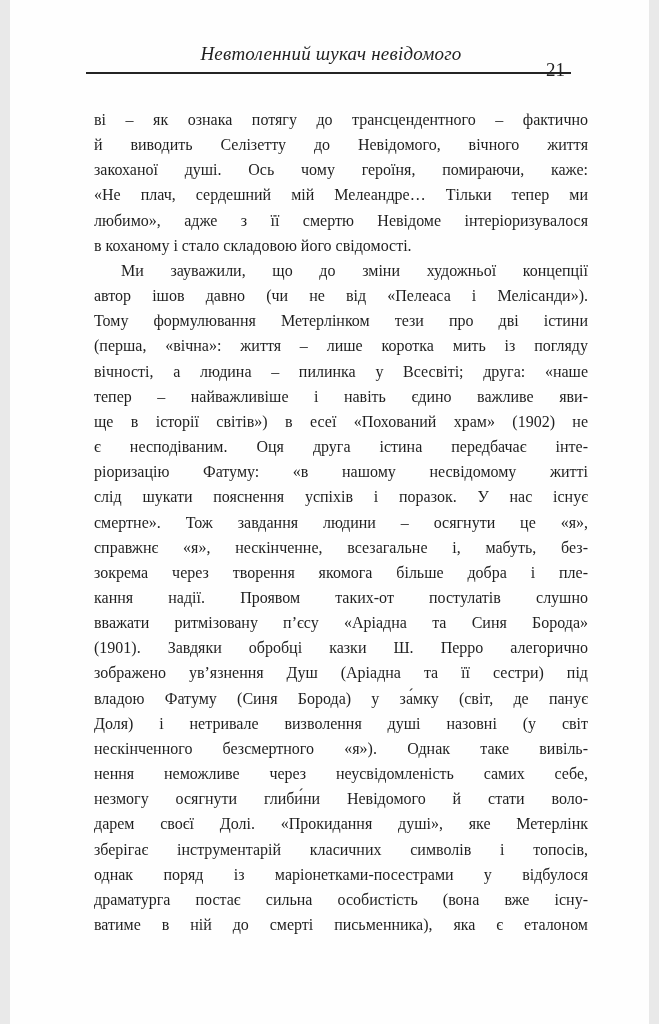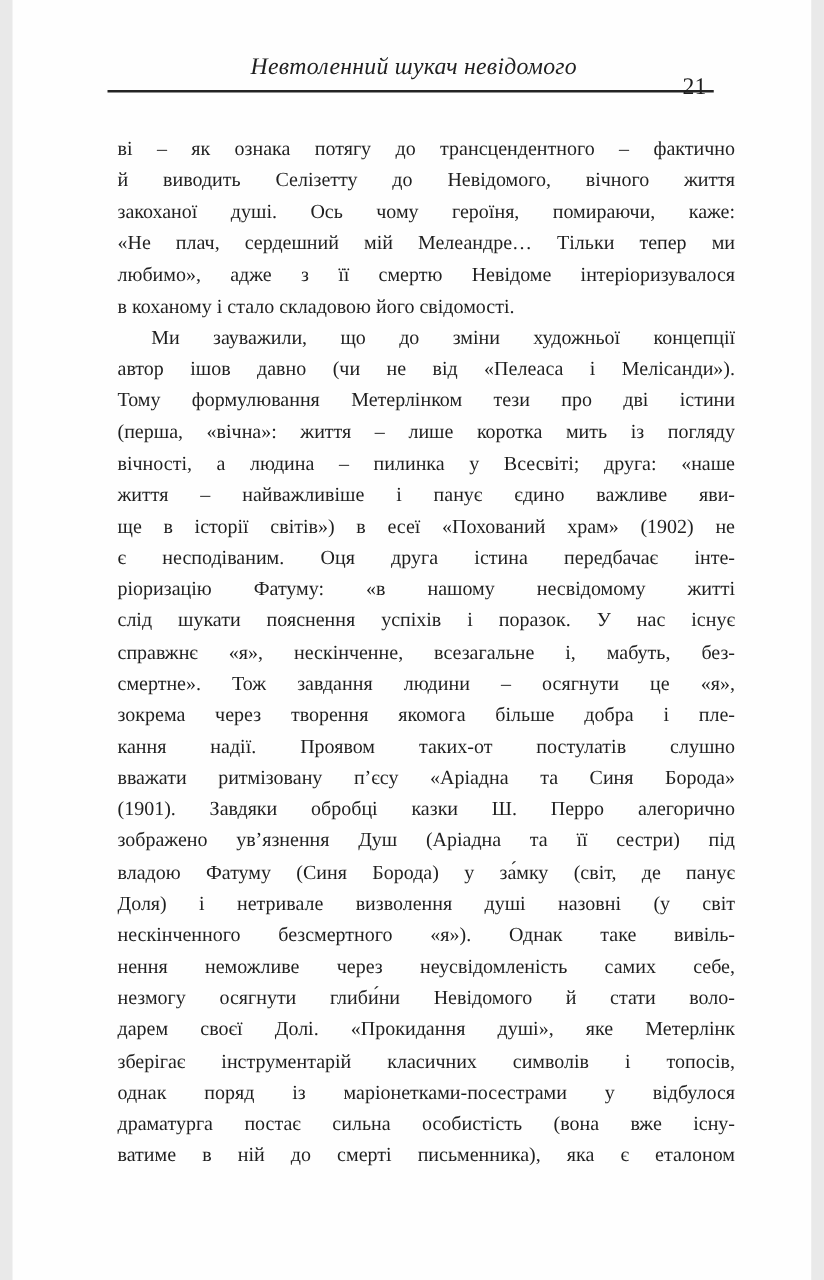--- a/index.html
+++ b/index.html
@@ -79,27 +79,27 @@
       <div class="line">й виводить Селізетту до Невідомого, вічного життя</div>
       <div class="line">закоханої душі. Ось чому героїня, помираючи, каже:</div>
       <div class="line">«Не плач, сердешний мій Мелеандре… Тільки тепер ми</div>
       <div class="line">любимо», адже з її смертю Невідоме інтеріоризувалося</div>
       <div class="line end">в коханому і стало складовою його свідомості.</div>
       <div class="line indent">Ми зауважили, що до зміни художньої концепції</div>
       <div class="line">автор ішов давно (чи не від «Пелеаса і Мелісанди»).</div>
       <div class="line">Тому формулювання Метерлінком тези про дві істини</div>
       <div class="line">(перша, «вічна»: життя – лише коротка мить із погляду</div>
       <div class="line">вічності, а людина – пилинка у Всесвіті; друга: «наше</div>
-      <div class="line">життя – найважливіше і панує єдино важливе яви-</div>
+      <div class="line">тепер – найважливіше і навіть єдино важливе яви-</div>
       <div class="line">ще в історії світів») в есеї «Похований храм» (1902) не</div>
       <div class="line">є несподіваним. Оця друга істина передбачає інте-</div>
       <div class="line">ріоризацію Фатуму: «в нашому несвідомому житті</div>
       <div class="line">слід шукати пояснення успіхів і поразок. У нас існує</div>
+      <div class="line">смертне». Тож завдання людини – осягнути це «я»,</div>
       <div class="line">справжнє «я», нескінченне, всезагальне і, мабуть, без-</div>
-      <div class="line">смертне». Тож завдання людини – осягнути це «я»,</div>
       <div class="line">зокрема через творення якомога більше добра і пле-</div>
       <div class="line">кання надії. Проявом таких-от постулатів слушно</div>
       <div class="line">вважати ритмізовану п’єсу «Аріадна та Синя Борода»</div>
       <div class="line">(1901). Завдяки обробці казки Ш. Перро алегорично</div>
       <div class="line">зображено ув’язнення Душ (Аріадна та її сестри) під</div>
       <div class="line">владою Фатуму (Синя Борода) у за́мку (світ, де панує</div>
       <div class="line">Доля) і нетривале визволення душі назовні (у світ</div>
       <div class="line">нескінченного безсмертного «я»). Однак таке вивіль-</div>
       <div class="line">нення неможливе через неусвідомленість самих себе,</div>
       <div class="line">незмогу осягнути глиби́ни Невідомого й стати воло-</div>

